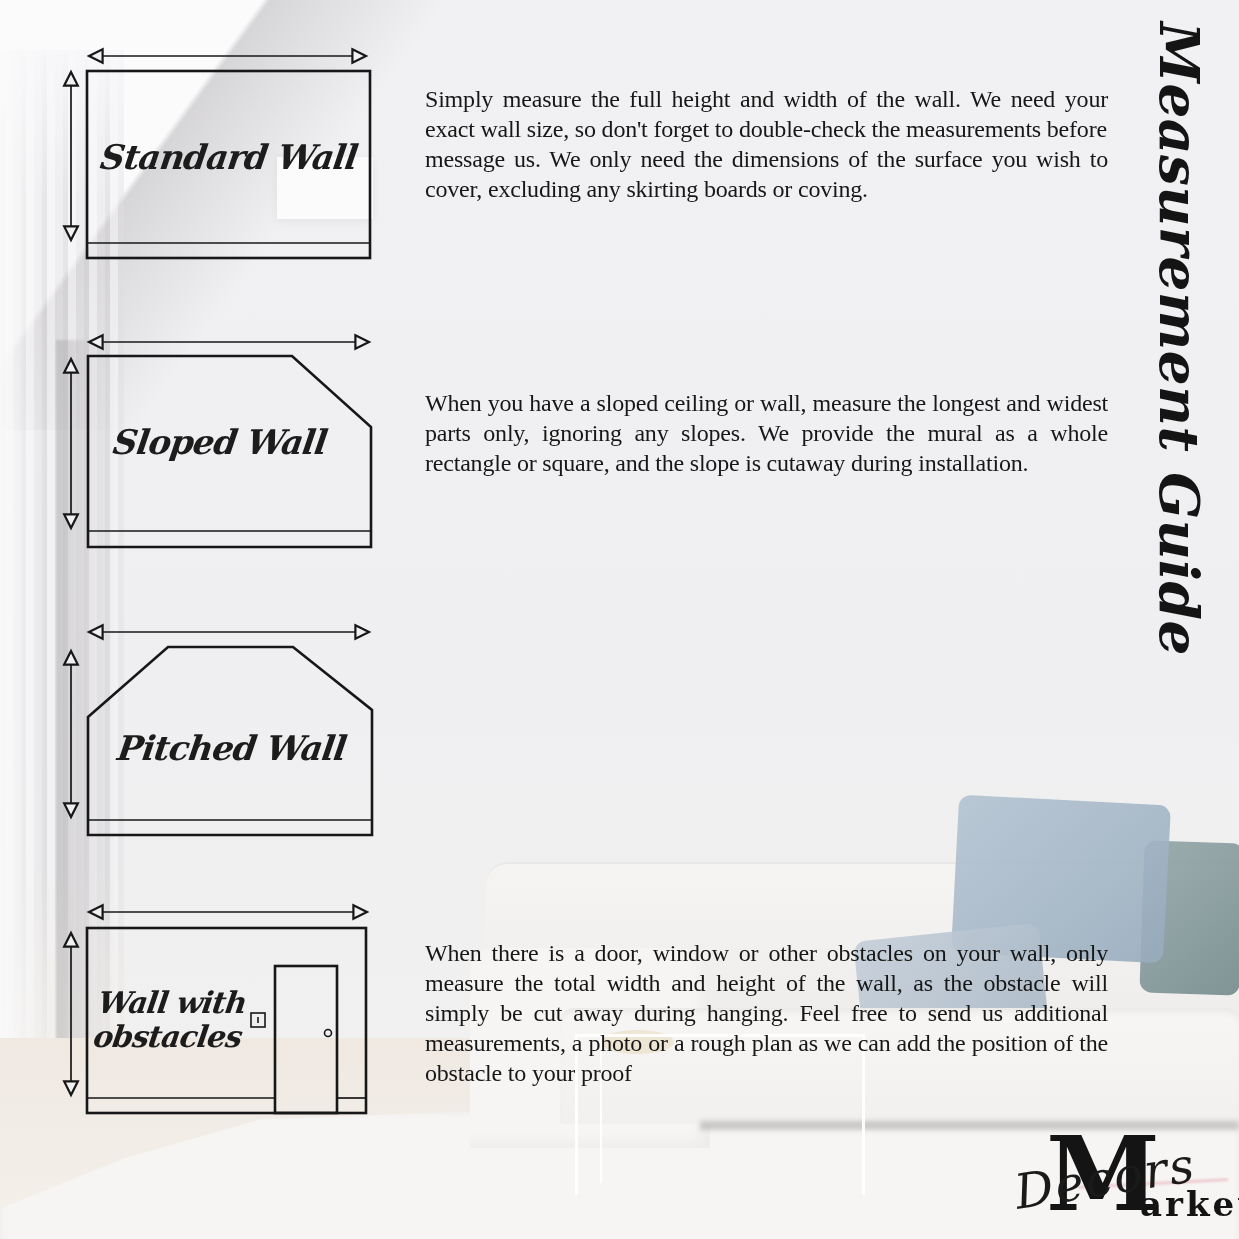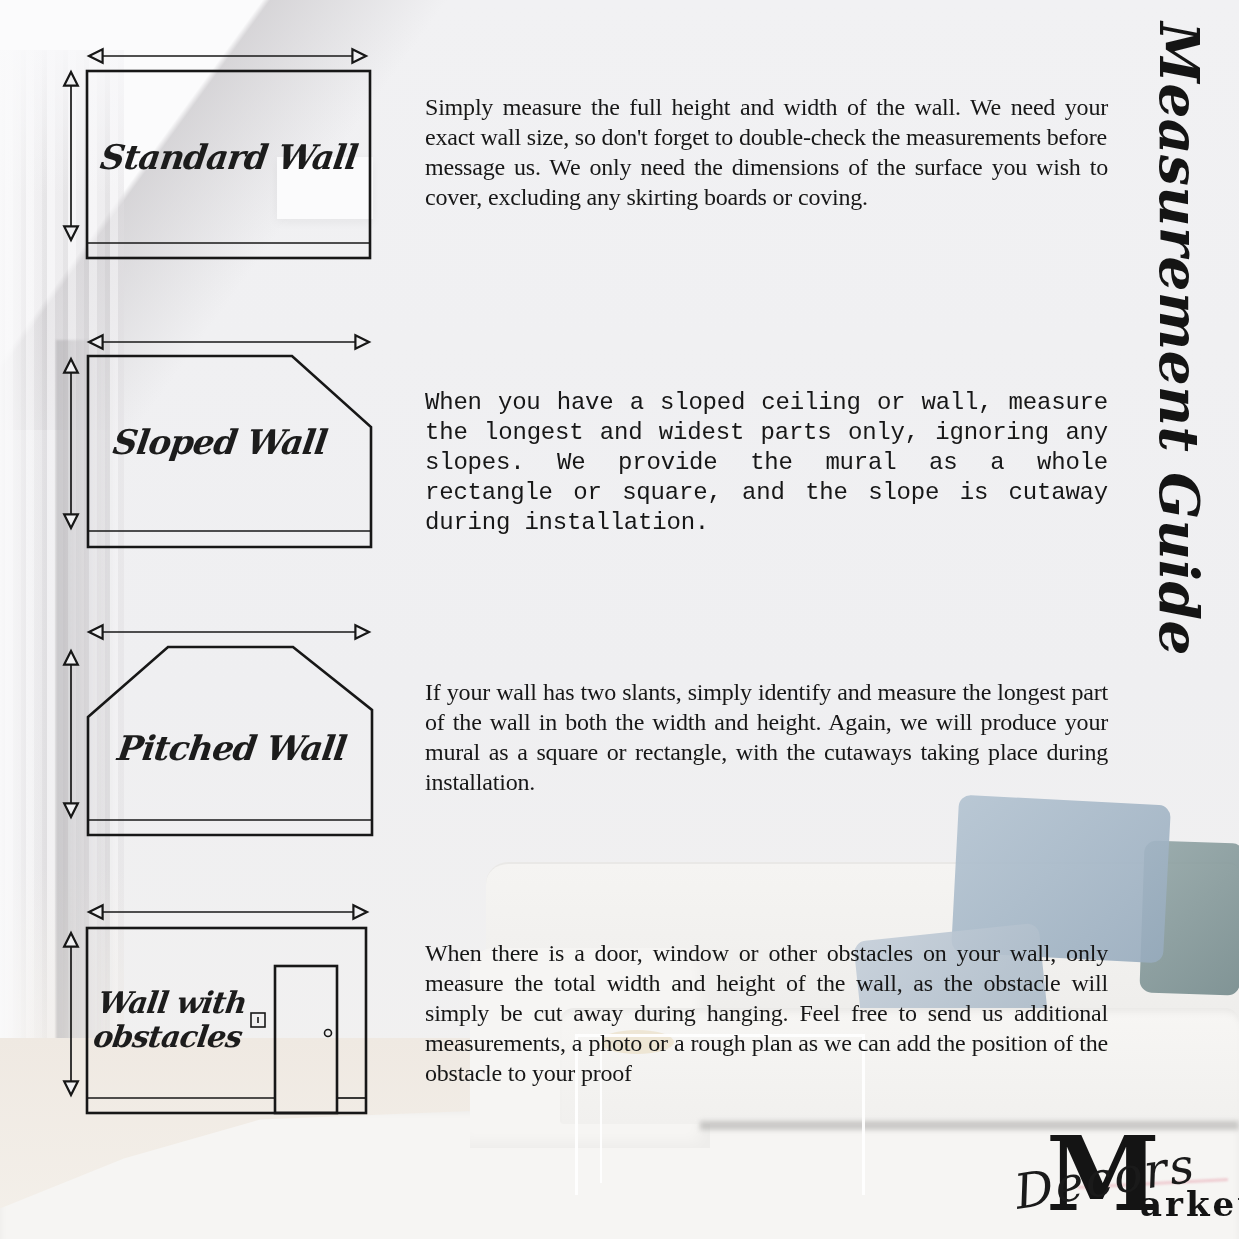--- a/index.html
+++ b/index.html
@@ -61,21 +61,21 @@
 
   
   .diagram { position:absolute; }
   .wall-label { position:absolute; transform:translate(-50%,-50%) skewX(-8deg);
     font-family:"DejaVu Serif", serif; font-style:italic; font-weight:bold;
     font-size:34px; color:#1c1c1c; text-align:center; line-height:1.12;
     white-space:pre-line; letter-spacing:-1px; }
   .wall-label.small { font-size:30px; }
   .para { position:absolute; left:425px; width:683px; font-size:24px; line-height:30px;
     text-align:justify; white-space:pre-line; color:#171717; letter-spacing:-0.2px; }
-  .p1 { top:92px; } .p2 { top:388px;font-family:Liberation Mono, monospace; } .p3 { top:677px; } .p4 { top:938px; }
+  .p1 { top:84px; } .p2 { top:388px; } .p3 { top:677px; } .p4 { top:938px; }
   .vertical-title { position:absolute; left:1212px; top:22px;
     transform:rotate(90deg); transform-origin:0 0;
     font-family:"DejaVu Serif", serif; font-style:italic; font-weight:bold;
     font-size:55px; letter-spacing:0.5px; white-space:nowrap; color:#141414; }
   .logo-m { position:absolute; left:1046px; top:1122px; font-family:"DejaVu Serif", serif;
     font-weight:bold; font-size:103px; line-height:1; color:#141414; }
   .logo-suffix { position:absolute; left:1140px; top:1184px; font-family:"DejaVu Serif", serif;
     font-weight:bold; font-size:34px; letter-spacing:3px; color:#141414; }
   .logo-script { position:absolute; left:1014px; top:1150px; font-family:"DejaVu Serif", serif;
     font-style:italic; font-size:48px; color:#1a1a1a; transform:rotate(-9deg); letter-spacing:2px; }
@@ -138,21 +138,20 @@
       <marker id="m3" markerWidth="11" markerHeight="11" refX="9.5" refY="5.5" orient="auto-start-reverse">
         <path d="M1.5,1.5 L9.5,5.5 L1.5,9.5 Z" fill="#f1f1f3" stroke="#171717" stroke-width="1.3"></path>
       </marker>
     </defs>
     <line x1="39" y1="20" x2="319" y2="20" stroke="#171717" stroke-width="1.7" marker-start="url(#m3)" marker-end="url(#m3)"></line>
     <line x1="21" y1="39" x2="21" y2="205" stroke="#171717" stroke-width="1.7" marker-start="url(#m3)" marker-end="url(#m3)"></line>
     <polygon points="38,105 118,35 243,35 322,98 322,223 38,223" fill="none" stroke="#171717" stroke-width="2.6"></polygon>
     <line x1="38" y1="208" x2="322" y2="208" stroke="#171717" stroke-width="1.7"></line>
   </svg>
   <div class="wall-label" style="left:232px; top:748px;">Pitched Wall</div>
-  <div class="para p3">If your wall has two slants, simply identify and measure the longest part of the wall in both the width and height. Again, we will produce your mural as a square or rectangle, with the cutaways taking place during installation.</div>
 
   <svg class="diagram" style="left:50px; top:892px;" width="335" height="235" viewBox="0 0 335 235">
     <defs>
       <marker id="m4" markerWidth="11" markerHeight="11" refX="9.5" refY="5.5" orient="auto-start-reverse">
         <path d="M1.5,1.5 L9.5,5.5 L1.5,9.5 Z" fill="#f1f1f3" stroke="#171717" stroke-width="1.3"></path>
       </marker>
     </defs>
     <line x1="39" y1="20" x2="317" y2="20" stroke="#171717" stroke-width="1.7" marker-start="url(#m4)" marker-end="url(#m4)"></line>
     <line x1="21" y1="41" x2="21" y2="203" stroke="#171717" stroke-width="1.7" marker-start="url(#m4)" marker-end="url(#m4)"></line>
     <rect x="37" y="36" width="279" height="185" fill="none" stroke="#171717" stroke-width="2.6"></rect>

